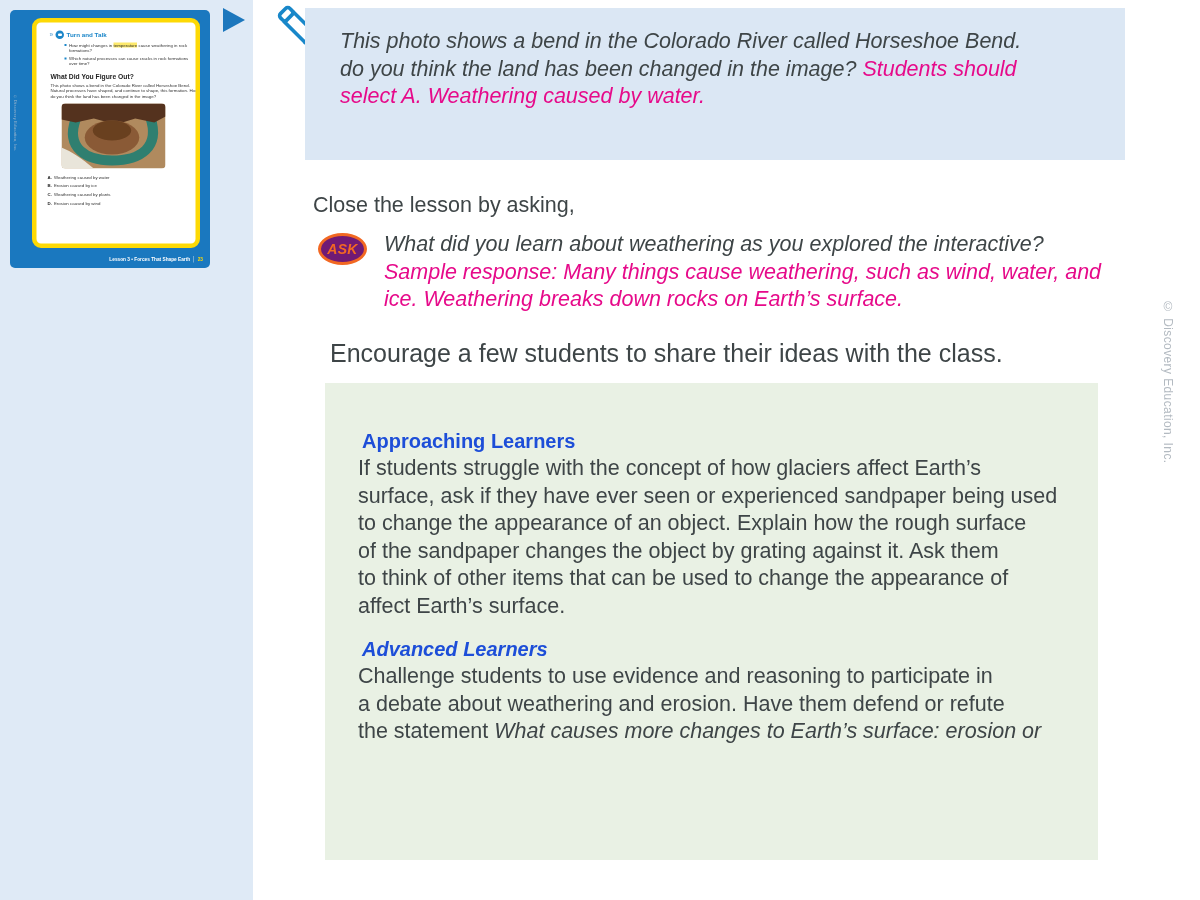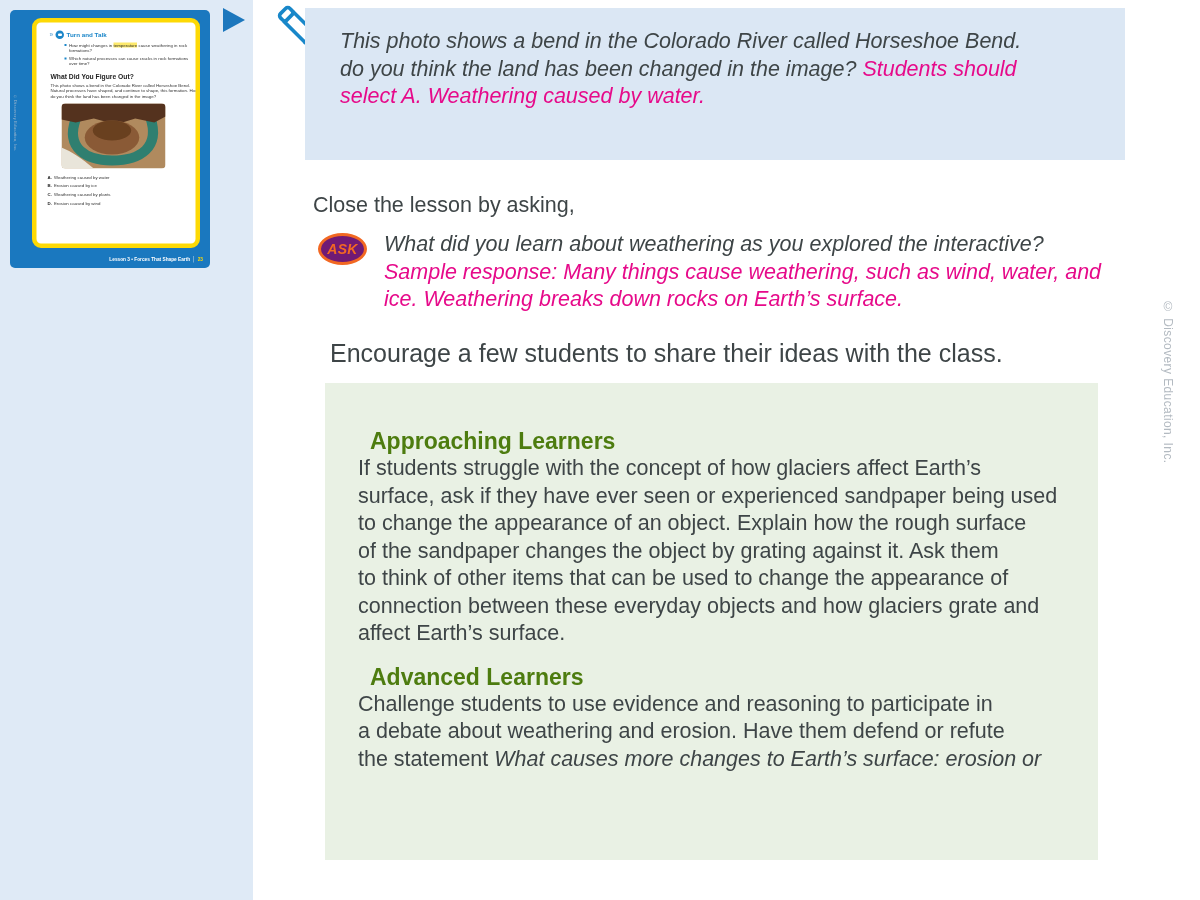--- a/index.html
+++ b/index.html
@@ -45,22 +45,22 @@
   .close-line { position:absolute; left:305px; top:185px; margin:8px; font-size:21.5px; color:var(--text_dark,#3e4547); }
   .ask-badge { position:absolute; left:318px; top:233px; width:49px; height:32px; border:3px solid var(--orange,#f26822); border-radius:50%; box-sizing:border-box; display:flex; align-items:center; justify-content:center; color:var(--orange,#f26822); font-weight:bold; font-style:italic; font-size:14px; letter-spacing:.3px; background:#701a75; }
   .ask-lines { position:absolute; left:384px; top:231px; width:724px; }
   .encourage-line { position:absolute; left:318px; top:327px; margin:12px; font-size:25px; color:var(--text_dark,#3e4547); }
 
   
   .diff-box { position:absolute; left:325px; top:383px; width:773px; height:477px; background:var(--green_bg,#e9f1e4); box-sizing:border-box; padding:31px 33px 0 33px; }
   .diff-header { display:flex; align-items:center; }
   .diff-title { color:var(--green_dark,#2f9e48); font-weight:bold; font-size:16.5px; letter-spacing:.4px; }
   .diff-rule { flex:1; height:8px; background:var(--green_rule,#3aa54b); margin-left:14px; }
-  .diff-h { font-size:23px; font-weight:bold; color:#4d7c0f; margin:14px 0 0 12px; line-height:27px; }
-  .diff-h.second { margin-top:16px; }
+  .diff-h { font-size:20px; font-weight:bold; color:#1d4ed8; margin:14px 0 0 4px; line-height:27px; }
+  .diff-h.second { margin-top:16px;font-style:italic; }
   .diff-para .line { font-style:normal; }
   .it { font-style:italic;text-align:right; }
 
   .vert-copyright { position:absolute; left:1161px; top:300px; writing-mode:vertical-rl; font-size:12px; color:var(--copyright_gray,#b3bac1); letter-spacing:.4px; }
 </style>
 </head>
 <body>
 
 <div class="canvas">
 
@@ -140,21 +140,20 @@
   <p class="encourage-line">Encourage a few students to share their ideas with the class.</p>
 
   <section class="diff-box">
     <h3 class="diff-h">Approaching Learners</h3>
     <div class="diff-para">
       <div class="line">If students struggle with the concept of how glaciers affect Earth’s</div>
       <div class="line">surface, ask if they have ever seen or experienced sandpaper being used</div>
       <div class="line">to change the appearance of an object. Explain how the rough surface</div>
       <div class="line">of the sandpaper changes the object by grating against it. Ask them</div>
       <div class="line">to think of other items that can be used to change the appearance of</div>
-      <div class="line">connection between these everyday objects and how glaciers grate and</div>
       <div class="line">affect Earth’s surface.</div>
     </div>
     <h3 class="diff-h second">Advanced Learners</h3>
     <div class="diff-para">
       <div class="line"><span>Challenge students to use evidence and reasoning to participate in</span><span class="it"></span></div>
       <div class="line"><span>a debate about weathering and erosion. Have them defend or refute</span><span class="it"></span></div>
       <div class="line"><span>the statement </span><span class="it">What causes more changes to Earth’s surface: erosion or</span></div>
     </div>
   </section>
 

